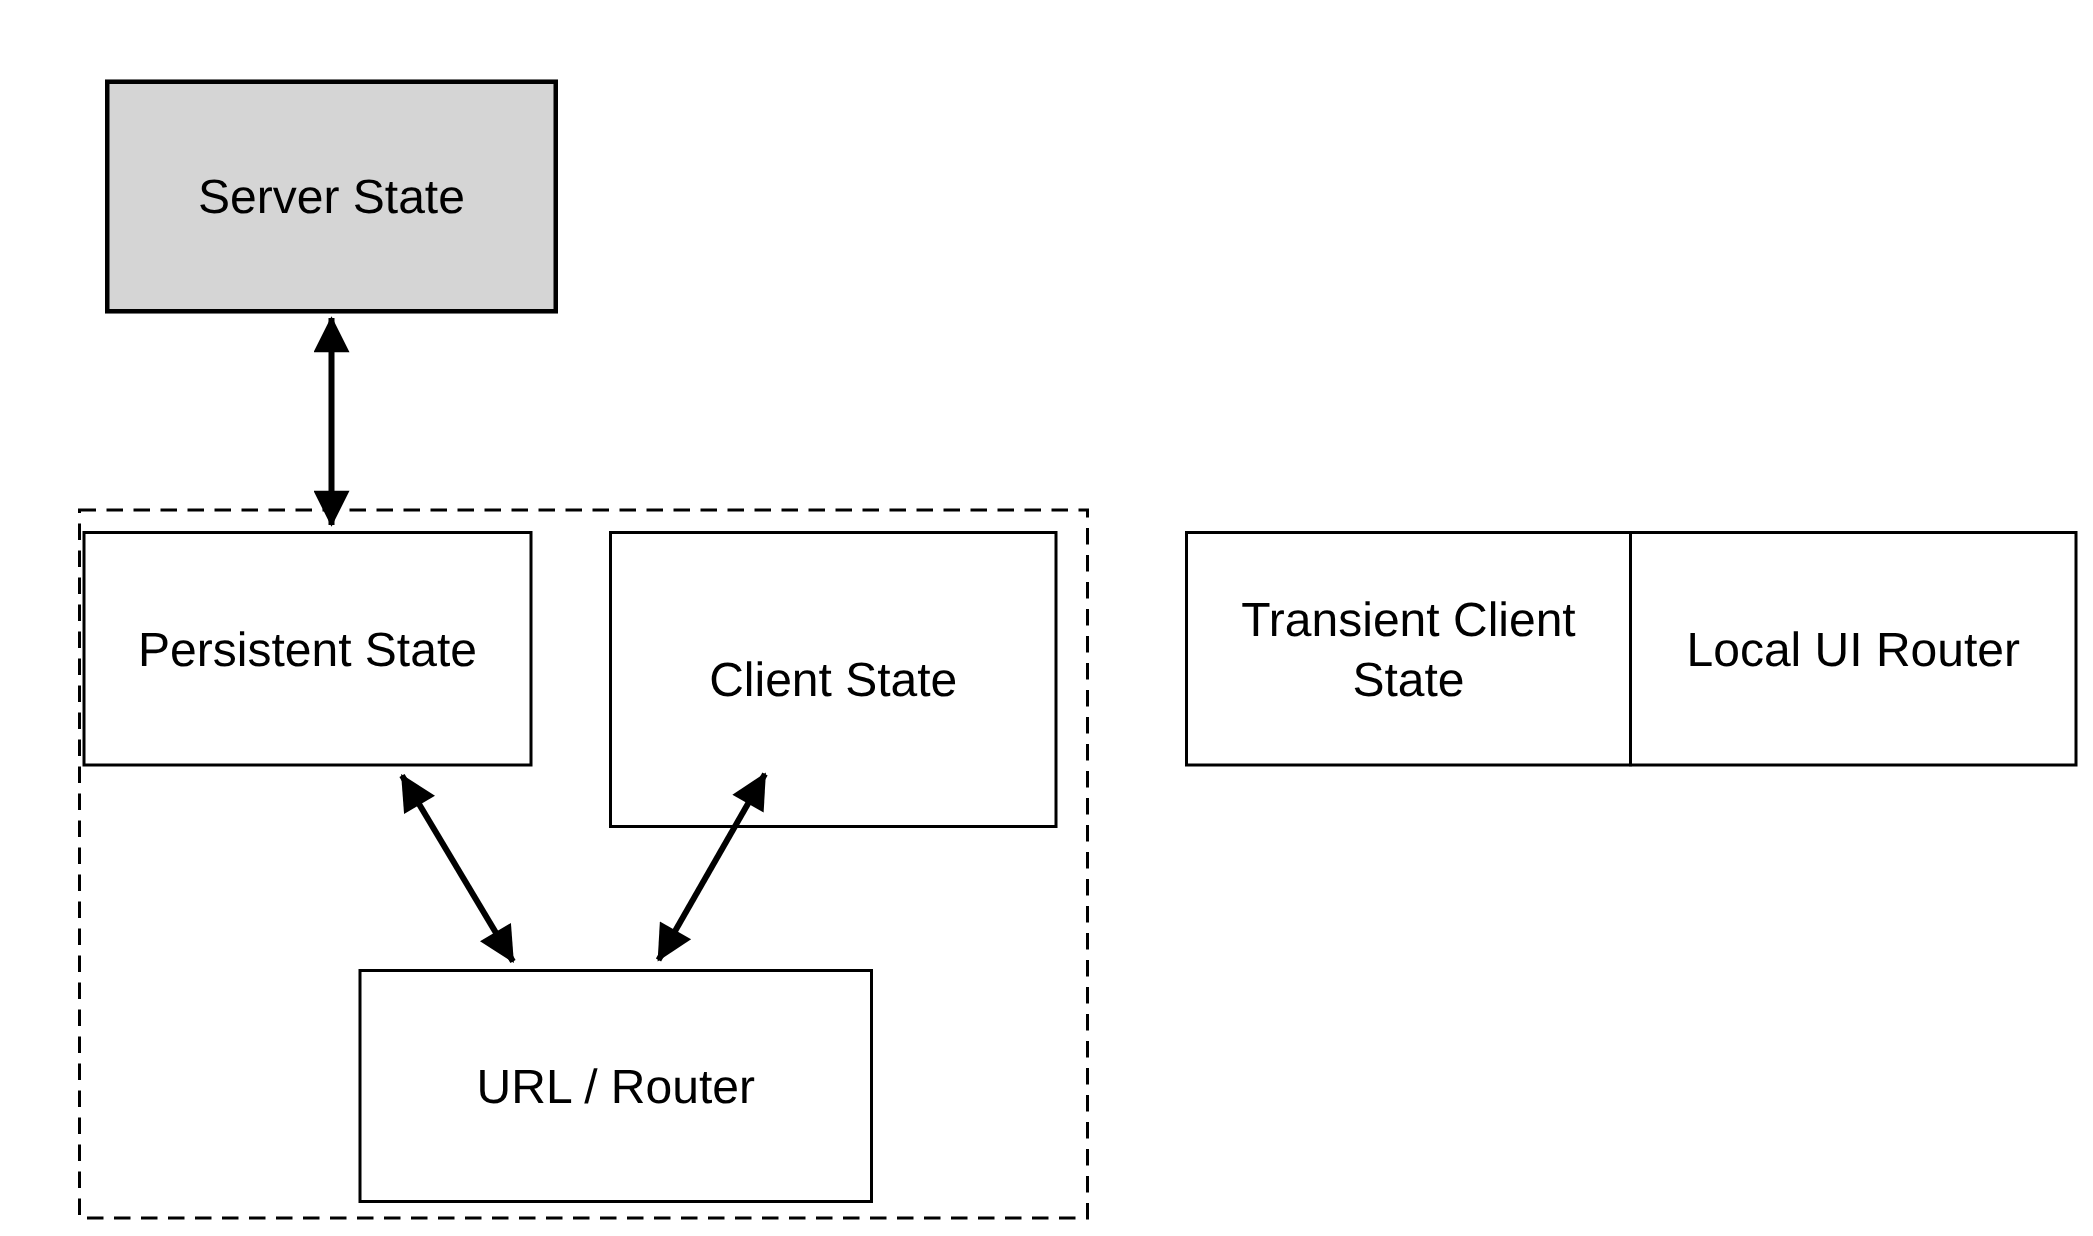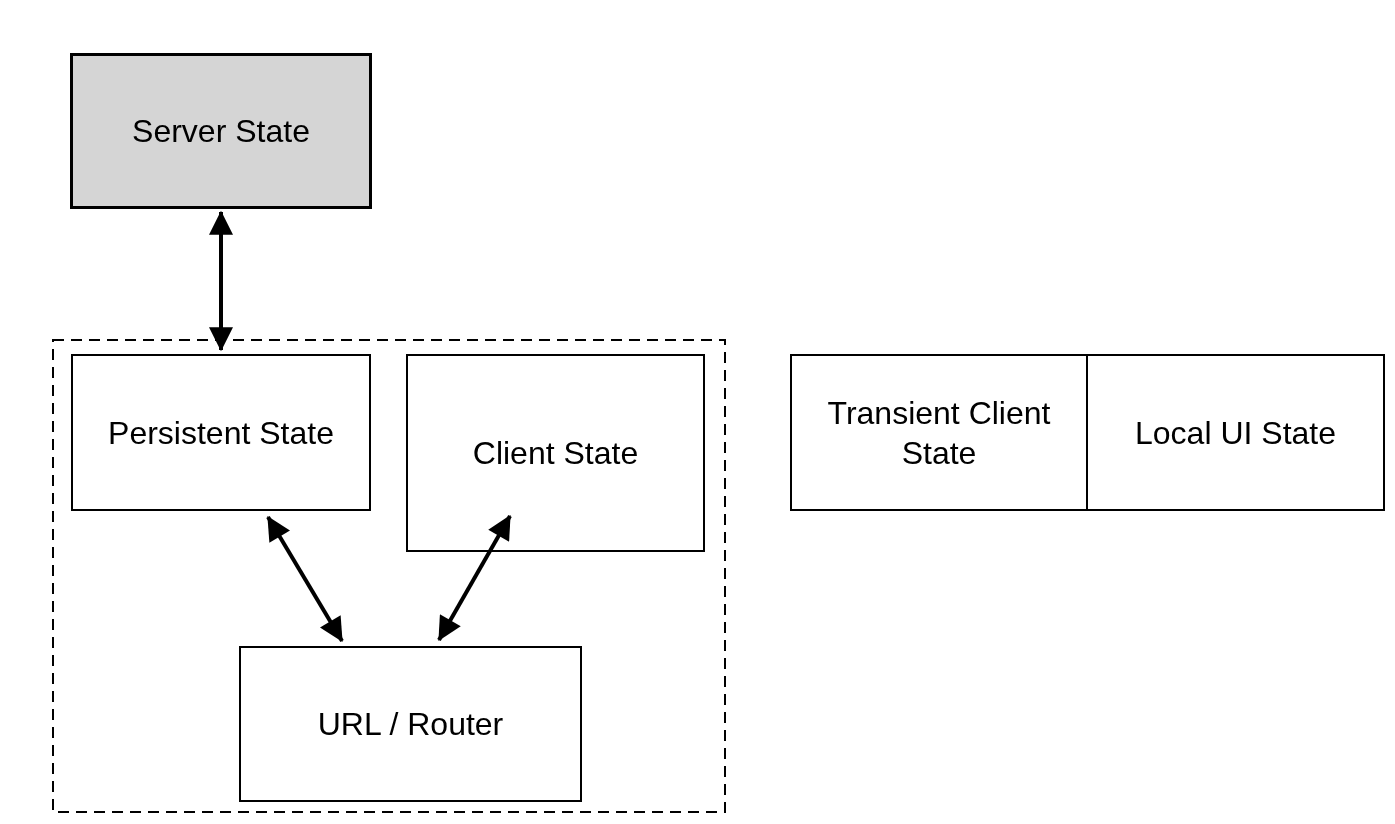--- a/index.html
+++ b/index.html
@@ -41,21 +41,21 @@
     line-height: 1.25;
     color: var(--text);
     z-index: 2;
     padding: 0 10px;
   }
   .node.server {
     background: var(--server-fill);
     border-width: 3px;
   }
   .n-server      { left: 70px;   top: 53px;  width: 302px; height: 156px; }
-  .n-persistent  { left: 71px;   top: 354px; width: 300px; height: 157px; }
+  .n-persistent  { left: 55px;   top: 354px; width: 300px; height: 157px; }
   .n-client      { left: 406px;  top: 354px; width: 299px; height: 198px; }
   .n-transient   { left: 750px;  top: 354px; width: 298px; height: 157px; margin-left: 40px; }
   .n-local      { left: 1086px; top: 354px; width: 299px; height: 157px; }
   .n-urlrouter   { left: 239px;  top: 646px; width: 343px; height: 156px; }
 </style>
 </head>
 <body>
 
 <div class="canvas">
 
@@ -85,20 +85,20 @@
 
   <div class="node n-client">
     <span>Client State</span>
   </div>
 
   <div class="node n-transient">
     <span>Transient Client State</span>
   </div>
 
   <div class="node n-local">
-    <span>Local UI State</span>
+    <span>Local UI Router</span>
   </div>
 
   <div class="node n-urlrouter">
     <span>URL / Router</span>
   </div>
 
 </div>
 
 </body></html>

